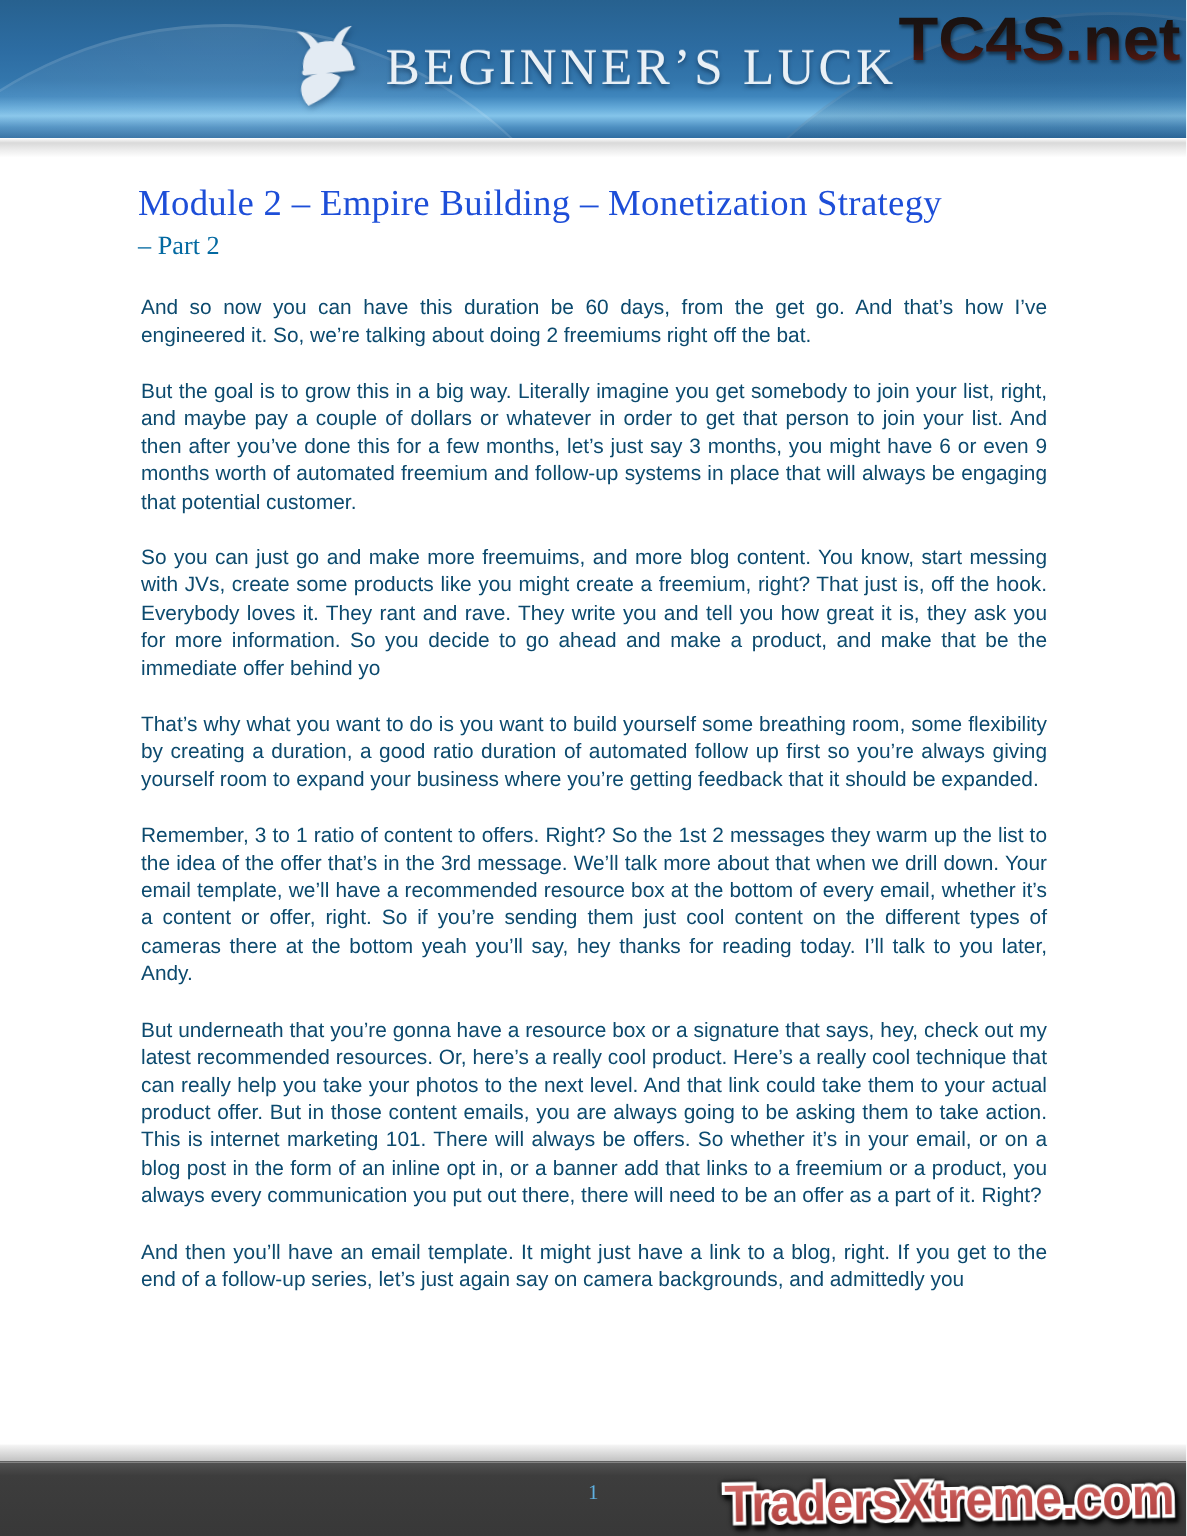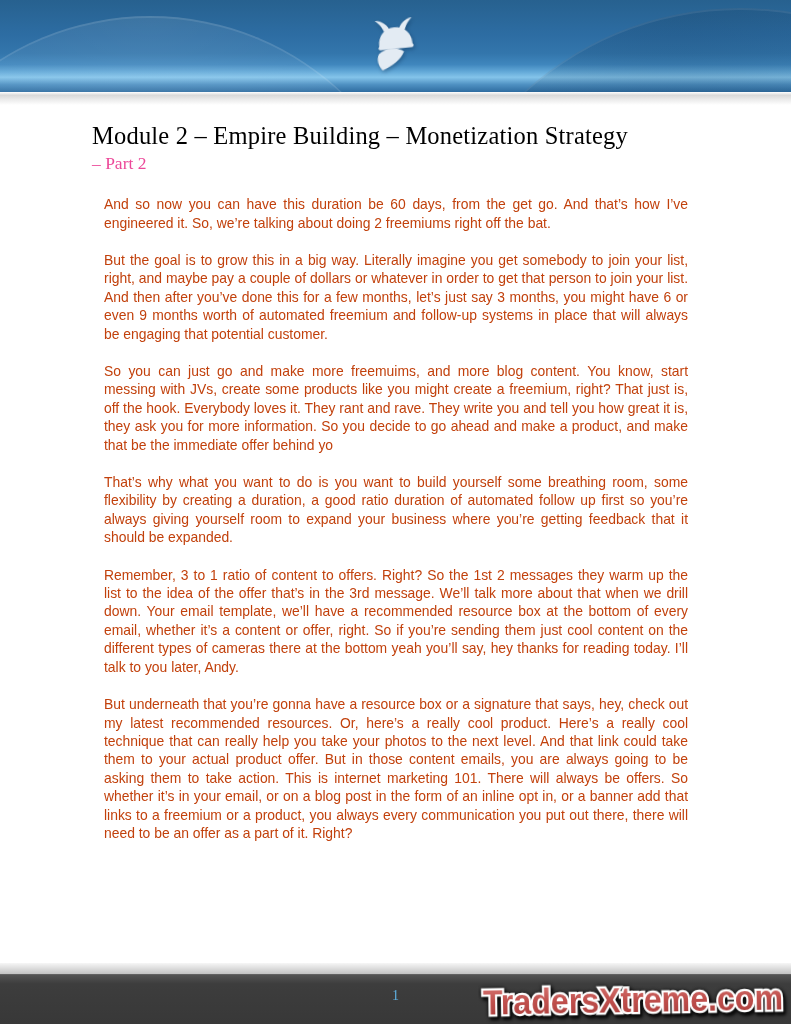--- a/index.html
+++ b/index.html
@@ -40,30 +40,30 @@
   
   .header-edge {
     position:absolute; left:0; top:92px; width:791px; height:13px;
     background:linear-gradient(180deg,#ffffff 0%, #d9d9d9 25%, #ececec 60%, #ffffff 100%);
   }
 
   
   .content { position:absolute; left:92px; top:122px; width:608px; color:#595959; }
   .title {
     margin:0; font-family:"Liberation Serif", serif; font-weight:normal;
-    color:#000000; font-size:24.5px; line-height:1.15; letter-spacing:.2px;
+    color:#1d4ed8; font-size:24.5px; line-height:1.15; letter-spacing:.2px;
   }
   .subtitle {
     margin:3px 0 0; font-family:"Liberation Serif", serif; font-weight:normal;
-    color:#ec4899; font-size:17.5px; line-height:1.2;
+    color:#0369a1; font-size:17.5px; line-height:1.2;
   }
   .bodytext { margin-top:21px; }
   .bodytext p {
-    margin:0 12px 19px; font-size:13.9px; line-height:18.4px;
-    text-align:justify; color:#c2410c;
+    margin:0 2px 19px; font-size:13.9px; line-height:18.4px;
+    text-align:justify; color:#0c4a6e;
   }
 
   
   .wm-center { position:absolute; left:249px; top:486px; }
 
   
   .footer-edge {
     position:absolute; left:0; top:963px; width:791px; height:11px;
     background:linear-gradient(180deg,#f6f6f6,#c2c2c2);
   }
@@ -92,37 +92,51 @@
         <svg width="52" height="58" viewBox="0 0 56 60" aria-hidden="true">
           <g fill="#e3ebf3">
             <path d="M8 3 C15 3 22 9 24 17 L18 21 C17 13 13 7 8 3 Z"></path>
             <path d="M48 3 C41 3 34 9 32 17 L38 21 C39 13 43 7 48 3 Z"></path>
             <path d="M28 12 C38.5 12 46 20 46 30 L46 34 L10 34 L10 30 C10 20 17.5 12 28 12 Z"></path>
             <rect x="9" y="31" width="38" height="4" rx="2"></rect>
             <path d="M9 39 C16 33 30 33 36 39 C32 47 23 53 11 57 C6.5 51 5.5 44 9 39 Z"></path>
           </g>
         </svg>
       </span>
+      <span class="brand-text">BEGINNER’S LUCK</span>
     </div>
 
+    <span class="wm-top">
+      <svg width="196" height="50" viewBox="0 0 196 50">
+        <defs>
+          <linearGradient id="tcgrad" x1="0" y1="0" x2="0" y2="1">
+            <stop offset="0" stop-color="#121212"></stop>
+            <stop offset="0.55" stop-color="#241310"></stop>
+            <stop offset="1" stop-color="#6e1b12"></stop>
+          </linearGradient>
+        </defs>
+        <text x="4" y="39" font-family="Liberation Sans, sans-serif" font-weight="900" font-size="41" textLength="188" lengthAdjust="spacingAndGlyphs" fill="url(#tcgrad)" style="filter:drop-shadow(1px 2px 1px rgba(0,0,0,.45))">TC4S.net</text>
+      </svg>
+    </span>
   </div>
 
   <div class="header-edge"></div>
 
   <div class="content">
     <h1 class="title">Module 2 – Empire Building – Monetization Strategy</h1>
     <h2 class="subtitle">– Part 2</h2>
 
     <div class="bodytext">
       <p>And so now you can have this duration be 60 days, from the get go. And that’s how I’ve engineered it. So, we’re talking about doing 2 freemiums right off the bat.</p>
       <p>But the goal is to grow this in a big way. Literally imagine you get somebody to join your list, right, and maybe pay a couple of dollars or whatever in order to get that person to join your list. And then after you’ve done this for a few months, let’s just say 3 months, you might have 6 or even 9 months worth of automated freemium and follow-up systems in place that will always be engaging that potential customer.</p>
       <p>So you can just go and make more freemuims, and more blog content. You know, start messing with JVs, create some products like you might create a freemium, right? That just is, off the hook. Everybody loves it. They rant and rave. They write you and tell you how great it is, they ask you for more information. So you decide to go ahead and make a product, and make that be the immediate offer behind yo</p>
       <p>That’s why what you want to do is you want to build yourself some breathing room, some flexibility by creating a duration, a good ratio duration of automated follow up first so you’re always giving yourself room to expand your business where you’re getting feedback that it should be expanded.</p>
       <p>Remember, 3 to 1 ratio of content to offers. Right? So the 1st 2 messages they warm up the list to the idea of the offer that’s in the 3rd message. We’ll talk more about that when we drill down. Your email template, we’ll have a recommended resource box at the bottom of every email, whether it’s a content or offer, right. So if you’re sending them just cool content on the different types of cameras there at the bottom yeah you’ll say, hey thanks for reading today. I’ll talk to you later, Andy.</p>
       <p>But underneath that you’re gonna have a resource box or a signature that says, hey, check out my latest recommended resources. Or, here’s a really cool product. Here’s a really cool technique that can really help you take your photos to the next level. And that link could take them to your actual product offer. But in those content emails, you are always going to be asking them to take action. This is internet marketing 101. There will always be offers. So whether it’s in your email, or on a blog post in the form of an inline opt in, or a banner add that links to a freemium or a product, you always every communication you put out there, there will need to be an offer as a part of it. Right?</p>
+      <p>And then you’ll have an email template. It might just have a link to a blog, right. If you get to the end of a follow-up series, let’s just again say on camera backgrounds, and admittedly you</p>
     </div>
   </div>
 
 
   <div class="footer-edge"></div>
   <div class="footer"></div>
   <div class="page-num">1</div>
 
   <span class="wm-footer">
     <svg width="312" height="48" viewBox="0 0 312 48">

